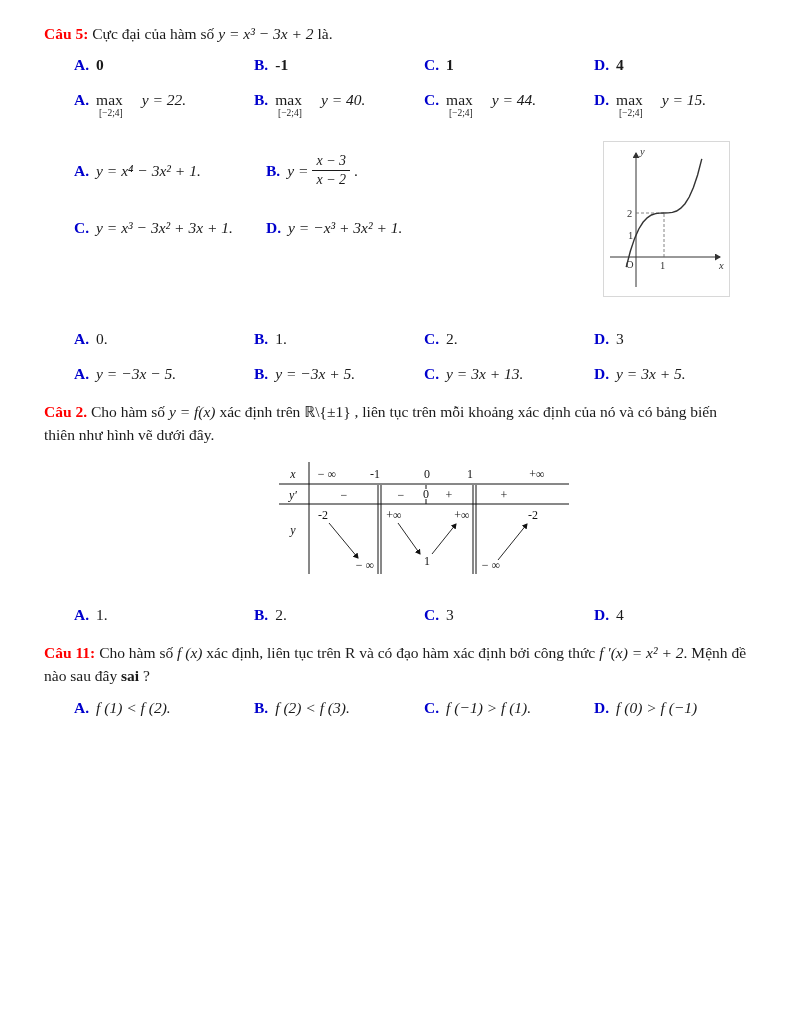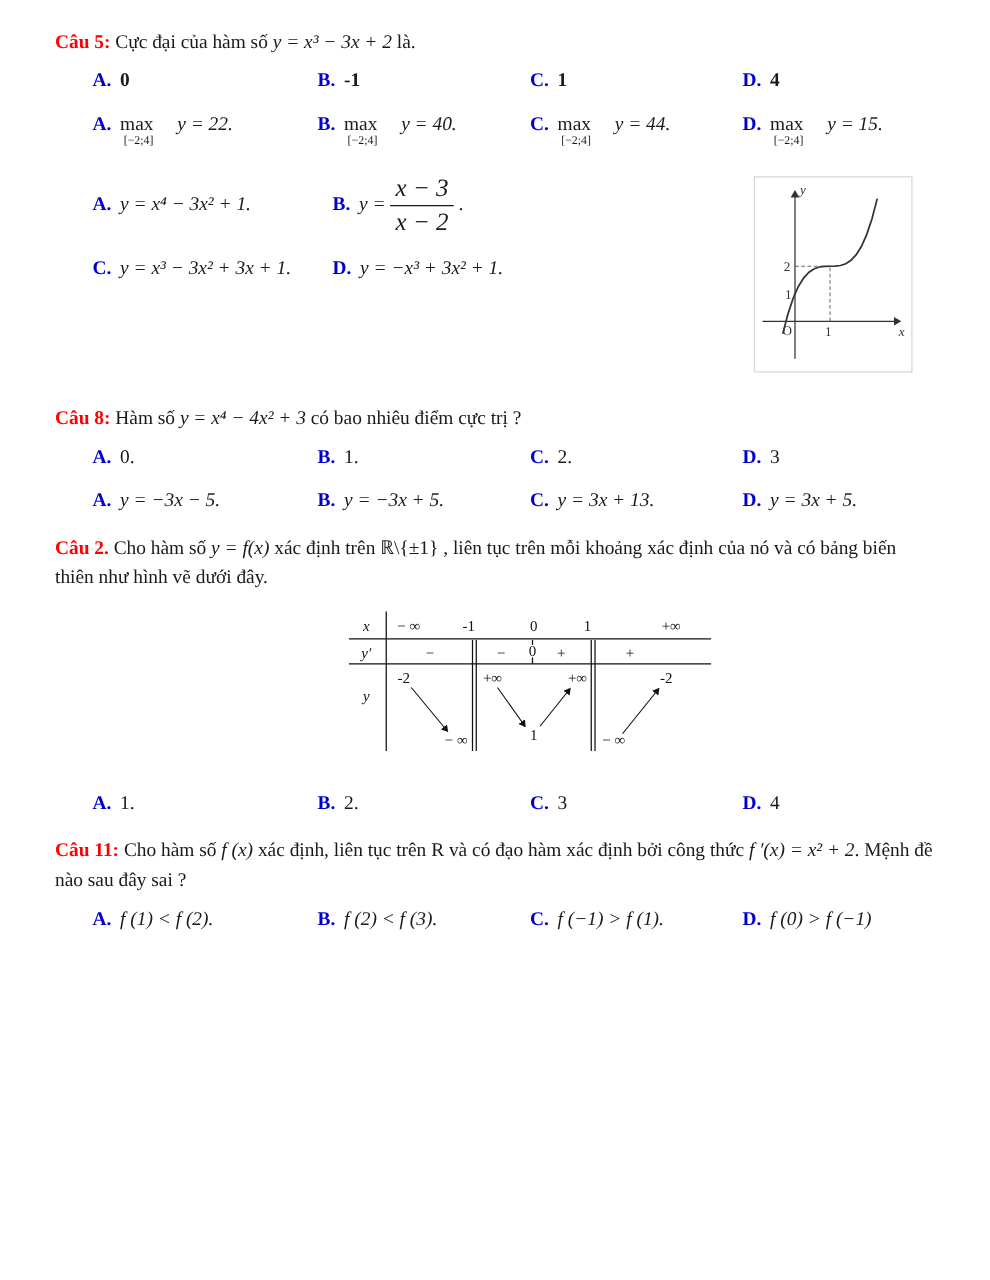--- a/index.html
+++ b/index.html
@@ -3,39 +3,39 @@
 <meta charset="utf-8">
 <style>
   html,body{margin:0;padding:0;}
   body{width:792px;height:1024px;background:#fff;color:#1a1a1a;
        font-family:"Liberation Serif",serif;font-size:15.5px;}
   .page{box-sizing:border-box;width:792px;height:764px;padding:22px 44px 0 44px;overflow:hidden;position:relative;}
   .q{margin-bottom:4px;}
   .qtext{margin:0;line-height:1.5;}
   .qlabel{color:var(--red,#f00);font-weight:700;}
   .math{font-style:italic;}
-  .bold{font-weight:400;}
+  .bold{font-weight:700;}
   
   .opts{display:flex;align-items:baseline;margin:11px 0 17px 30px;}
   .opt{display:flex;align-items:baseline;}
   .opts > .opt:nth-child(1){width:180px;}
   .opts > .opt:nth-child(2){width:170px;}
   .opts > .opt:nth-child(3){width:170px;}
   .letter{color:var(--blue,#00c);font-weight:700;margin-right:7px;}
   .vbold{font-weight:700;}
   
   .opts6{align-items:flex-start;margin-bottom:20px;}
   .opts6 .opt{align-items:flex-start;}
   .maxstack{display:inline-block;text-align:center;}
   .maxstack .mx{display:block;line-height:1.15;}
   .maxstack .msub{display:block;font-size:9.5px;line-height:1;text-align:right;}
   .mval{margin-left:19px;}
   
   .frac{display:inline-block;vertical-align:middle;text-align:center;font-style:italic;
-        font-size:20px;line-height:1.2;margin:0 4px;}
+        font-size:14px;line-height:1.2;margin:14px 4px;}
   .frac .num{display:block;border-bottom:1px solid #1a1a1a;padding:0 4px 1px;}
   .frac .den{display:block;padding-top:1px;}
   
   .q7{position:relative;min-height:180px;}
   .q7 .qtext{max-width:555px;}
   .opts7{display:flex;flex-wrap:wrap;align-items:center;margin:14px 0 8px 30px;width:430px;row-gap:16px;}
   .opts7 .opt{width:192px;align-items:center;}
   .graphbox{position:absolute;right:18px;top:2px;border:1px solid #d8d8d8;background:#fff;}
   
   .bbtwrap{margin:16px 0 28px 235px;}
@@ -156,26 +156,20 @@
         <text x="115" y="127" class="gti">x</text>
         <text x="22" y="126" class="gt">O</text>
         <text x="56" y="127" class="gt">1</text>
         <text x="23" y="75" class="gt">2</text>
         <text x="24" y="97" class="gt">1</text>
       </svg>
     </div>
   </div>
 
   <div class="q">
-    <p class="qtext">
-      <span class="qlabel">Câu 8:</span>
-      <span>Hàm số</span>
-      <span class="math">y = x⁴ − 4x² + 3</span>
-      <span>có bao nhiêu điểm cực trị ?</span>
-    </p>
     <div class="opts">
       <div class="opt">
         <span class="letter">A.</span>
         <span>0.</span>
       </div>
       <div class="opt">
         <span class="letter">B.</span>
         <span>1.</span>
       </div>
       <div class="opt">

